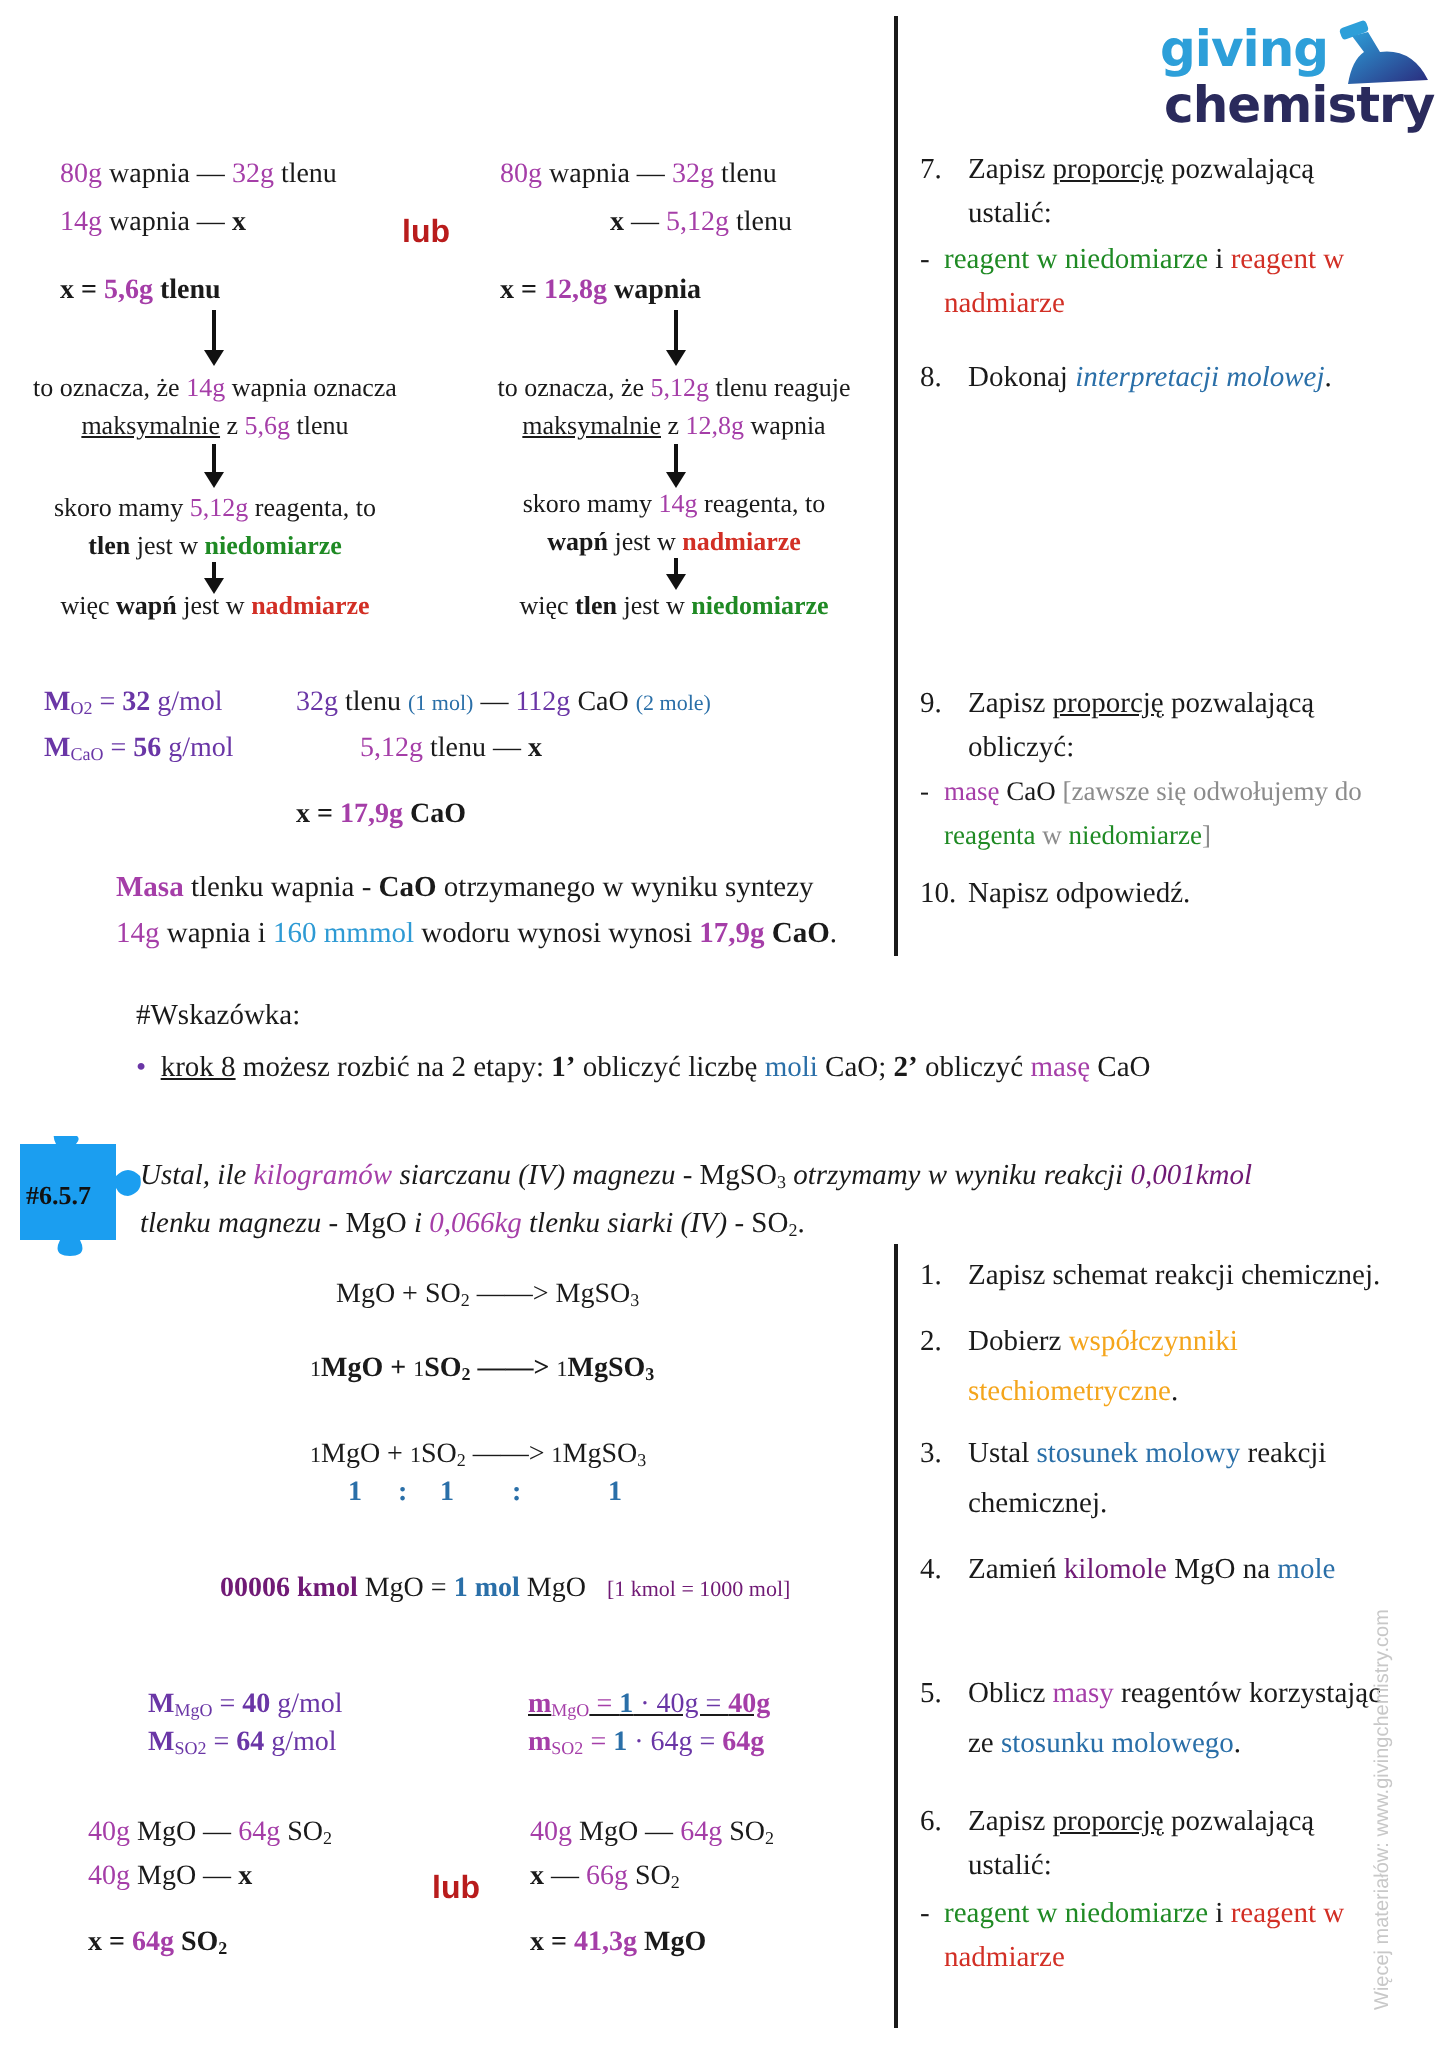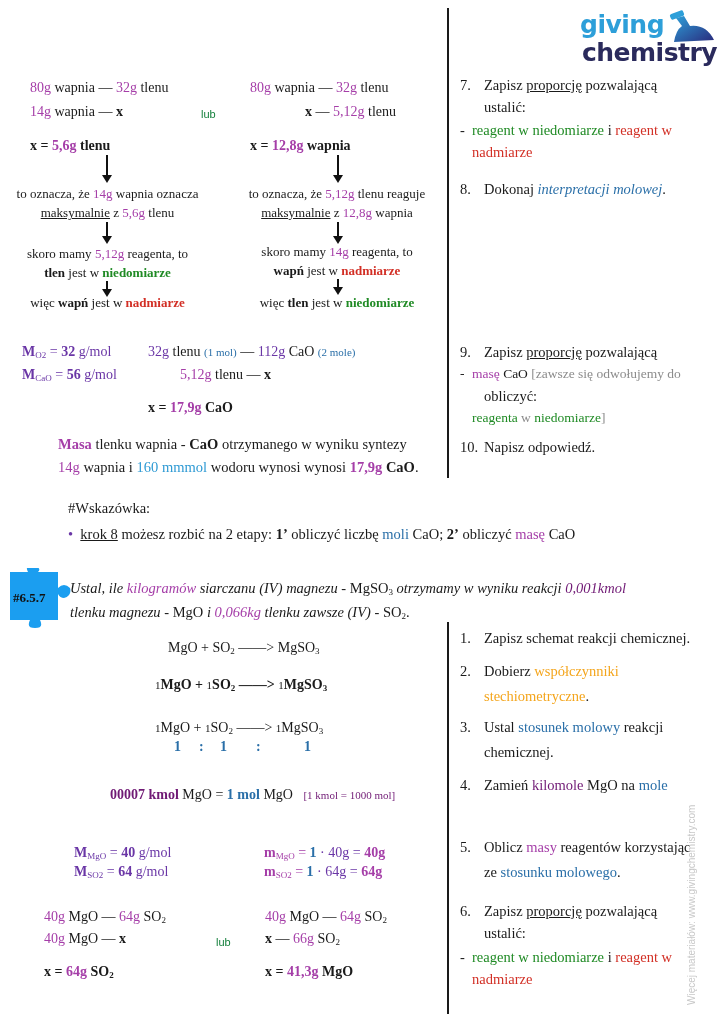--- a/index.html
+++ b/index.html
@@ -19,21 +19,21 @@
   .i { font-style: italic; }
   .u { text-decoration: underline; }
   sub { font-size: 9px; vertical-align: -2px; }
   .small { font-size: 11px; }
   .c { text-align: center; }
   .divider { position: absolute; width: 2px; background: #1a1a1a; left: 447px; }
   .arrow { position: absolute; width: 2px; background: #111; }
   .arrow::after { content: ""; position: absolute; left: -4px; bottom: -2px; border-left: 5px solid transparent; border-right: 5px solid transparent; border-top: 8px solid #111; }
   .right-col { font-size: 14.5px; line-height: 22px; }
   .num { display: inline-block; width: 24px; }
-  .lub { color: #15803d; font-family: "Liberation Sans", sans-serif; font-size: 11px; font-weight: normal; }
+  .lub { color: #b91c1c; font-family: "Liberation Sans", sans-serif; font-size: 16px; font-weight: bold; }
   .watermark { position: absolute; left: 686px; top: 1005px; transform-origin: 0 0; transform: rotate(-90deg); font-family: "Liberation Sans", sans-serif; font-size: 10px; color: #c8c8c8; white-space: nowrap; }
   .logo-top { font-family: "DejaVu Sans", sans-serif; font-weight: bold; font-size: 25px; color: #2d9fd9; letter-spacing: -0.5px; }
   .logo-bot { font-family: "DejaVu Sans", sans-serif; font-weight: bold; font-size: 25px; color: #2a2a5c; letter-spacing: -0.5px; }
 </style>
 </head>
 <body>
 
 <div class="abs" style="left:580px; top:10px; width:140px; height:62px;">
   <span class="abs logo-top" style="left:0; top:0;">giving</span>
   <span class="abs logo-bot" style="left:2px; top:28px;">chemistry</span>
@@ -139,22 +139,22 @@
 </div>
 <div class="abs" style="left:58px; top:436px; font-size:14.5px;">
   <span class="b pur">Masa</span><span> tlenku wapnia - </span><span class="b">CaO</span><span> otrzymanego w wyniku syntezy</span>
 </div>
 <div class="abs" style="left:58px; top:459px; font-size:14.5px;">
   <span class="pur">14g</span><span> wapnia i </span><span class="lbl">160 mmmol</span><span> wodoru wynosi wynosi </span><span class="b pur">17,9g</span><span class="b"> CaO</span><span>.</span>
 </div>
 
 <div class="abs right-col" style="left:460px; top:341px;">
   <div><span class="num">9.</span><span>Zapisz </span><span class="u">proporcję</span><span> pozwalającą</span></div>
+  <div style="padding-left:24px;">obliczyć:</div>
   <div style="font-size:13.5px;"><span style="display:inline-block;width:12px;">-</span><span class="pur">masę</span><span> CaO </span><span class="gry">[zawsze się odwołujemy do</span></div>
-  <div style="padding-left:24px;">obliczyć:</div>
   <div style="padding-left:12px; font-size:13.5px;"><span class="grn">reagenta</span><span class="gry"> w </span><span class="grn">niedomiarze</span><span class="gry">]</span></div>
 </div>
 <div class="abs right-col" style="left:460px; top:436px;">
   <span class="num">10.</span><span>Napisz odpowiedź.</span>
 </div>
 
 <div class="abs" style="left:68px; top:500px; font-size:14.5px;">#Wskazówka:</div>
 <div class="abs" style="left:68px; top:526px; font-size:14.5px;">
   <span class="vio">•</span>&nbsp;
   <span class="u">krok 8</span><span> możesz rozbić na 2 etapy: </span><span class="b">1’</span><span> obliczyć liczbę </span><span class="blu">moli</span><span> CaO; </span><span class="b">2’</span><span> obliczyć </span><span class="pur">masę</span><span> CaO</span>
@@ -164,50 +164,50 @@
   <svg width="64" height="60" viewBox="0 0 64 60" style="position:absolute;left:0;top:0;">
     <path d="M2 4 H20 Q16 -4 26 -2 Q34 0 30 4 H50 V20 Q56 14 62 20 Q64 28 56 30 Q52 30 50 26 V52 H32 Q36 60 27 60 Q18 60 22 52 H2 Z" fill="#1b9ef0"></path>
   </svg>
   <span class="abs b" style="left:5px; top:22px; font-size:13px; color:#111;">#6.5.7</span>
 </div>
 
 <div class="abs i" style="left:70px; top:580px; font-size:14.5px;">
   <span>Ustal, ile </span><span class="pur">kilogramów</span><span> siarczanu (IV) magnezu - </span><span style="font-style:normal;">MgSO</span><sub style="font-style:normal;">3</sub><span> otrzymamy w wyniku reakcji </span><span class="dkb">0,001kmol</span>
 </div>
 <div class="abs i" style="left:70px; top:604px; font-size:14.5px;">
-  <span>tlenku magnezu - </span><span style="font-style:normal;">MgO</span><span> i </span><span class="pur">0,066kg</span><span> tlenku zawsze (IV) - </span><span style="font-style:normal;">SO</span><sub style="font-style:normal;">2</sub><span style="font-style:normal;">.</span>
+  <span>tlenku magnezu - </span><span style="font-style:normal;">MgO</span><span> i </span><span class="pur">0,066kg</span><span> tlenku siarki (IV) - </span><span style="font-style:normal;">SO</span><sub style="font-style:normal;">2</sub><span style="font-style:normal;">.</span>
 </div>
 
 <div class="abs" style="left:168px; top:640px;">
   <span>MgO + SO</span><sub>2</sub><span> ——&gt; MgSO</span><sub>3</sub>
 </div>
 <div class="abs b" style="left:155px; top:677px;">
   <span class="small" style="font-weight:normal;">1</span><span>MgO + </span><span class="small" style="font-weight:normal;">1</span><span>SO</span><sub>2</sub><span> ——&gt; </span><span class="small" style="font-weight:normal;">1</span><span>MgSO</span><sub>3</sub>
 </div>
 <div class="abs" style="left:155px; top:720px;">
   <span class="small">1</span><span>MgO + </span><span class="small">1</span><span>SO</span><sub>2</sub><span> ——&gt; </span><span class="small">1</span><span>MgSO</span><sub>3</sub>
 </div>
 <div class="abs b blu" style="left:174px; top:739px; width:150px; height:18px;">
   <span class="abs" style="left:0;">1</span>
   <span class="abs" style="left:25px;">:</span>
   <span class="abs" style="left:46px;">1</span>
   <span class="abs" style="left:82px;">:</span>
   <span class="abs" style="left:130px;">1</span>
 </div>
 <div class="abs" style="left:110px; top:787px;">
-  <span class="b dkb">00007 kmol</span><span> MgO = </span><span class="b blu">1 mol</span><span> MgO</span>&nbsp;&nbsp;&nbsp;<span class="small dkb">[1 kmol = 1000 mol]</span>
+  <span class="b dkb">00006 kmol</span><span> MgO = </span><span class="b blu">1 mol</span><span> MgO</span>&nbsp;&nbsp;&nbsp;<span class="small dkb">[1 kmol = 1000 mol]</span>
 </div>
 
 <div class="abs" style="left:74px; top:845px;">
   <span class="b vio">M</span><sub class="vio">MgO</sub><span class="vio"> = </span><span class="b vio">40</span><span class="vio"> g/mol</span>
 </div>
 <div class="abs" style="left:74px; top:864px;">
   <span class="b vio">M</span><sub class="vio">SO2</sub><span class="vio"> = </span><span class="b vio">64</span><span class="vio"> g/mol</span>
 </div>
-<div class="abs" style="left:264px; top:845px;">
+<div class="abs" style="left:264px; top:845px;text-decoration:underline;">
   <span class="b pur">m</span><sub class="pur">MgO</sub><span class="pur"> = </span><span class="b blu">1</span><span class="vio"> · 40g = </span><span class="b pur">40g</span>
 </div>
 <div class="abs" style="left:264px; top:864px;">
   <span class="b pur">m</span><sub class="pur">SO2</sub><span class="pur"> = </span><span class="b blu">1</span><span class="vio"> · 64g = </span><span class="b pur">64g</span>
 </div>
 
 <div class="abs" style="left:44px; top:909px;">
   <span class="pur">40g</span><span> MgO — </span><span class="pur">64g</span><span> SO</span><sub>2</sub>
 </div>
 <div class="abs" style="left:44px; top:931px;">

